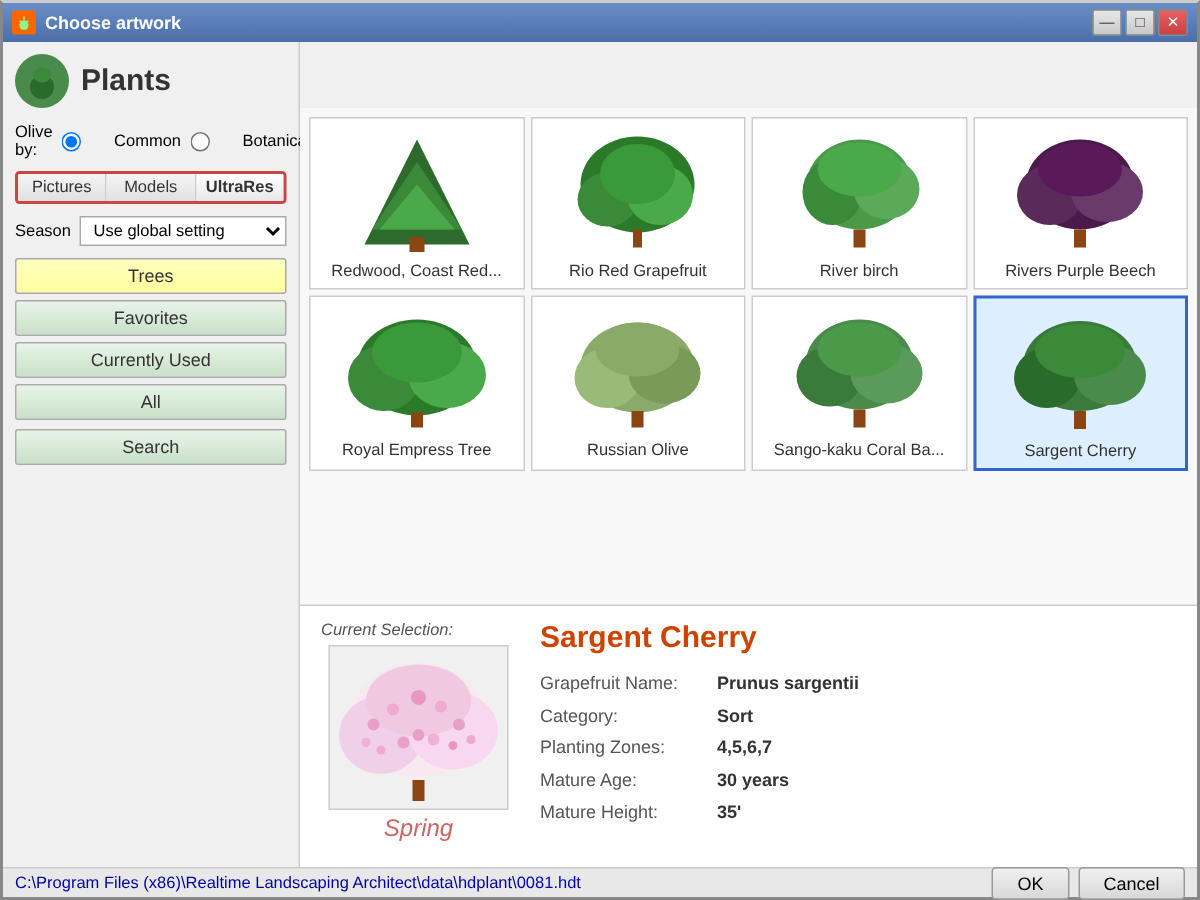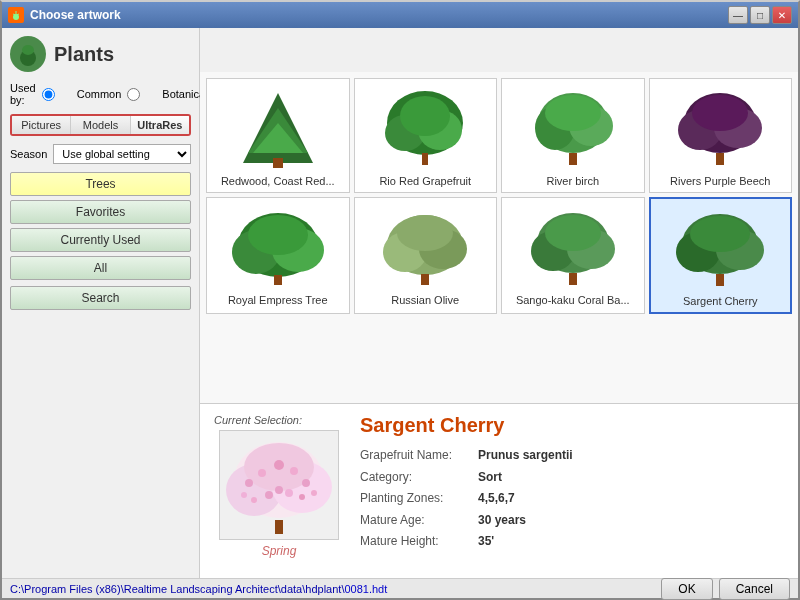--- a/index.html
+++ b/index.html
@@ -263,21 +263,21 @@
       height: 110px;
       background: #f0f0f0;
       border: 1px solid #ccc;
       display: flex;
       align-items: center;
       justify-content: center;
       overflow: hidden;
     }
 
     .detail-season {
-      font-size: 12px;
+      font-size: 16px;
       font-style: italic;
       color: #cc6666;
     }
 
     .detail-info {
       flex: 1;
     }
 
     .detail-name {
       font-size: 20px;
@@ -377,21 +377,21 @@
           <svg width="28" height="28" viewBox="0 0 28 28">
             <circle cx="14" cy="18" r="8" fill="#2a6a2a"></circle>
             <rect x="13" y="6" width="2" height="12" fill="#2a6a2a"></rect>
             <ellipse cx="14" cy="10" rx="6" ry="5" fill="#3a8a3a"></ellipse>
           </svg>
         </div>
         <span class="plants-title">Plants</span>
       </div>
 
       <div class="sort-row">
-        <span>Used by:</span>
+        <span>Olive by:</span>
         <label class="radio-group">
           <input type="radio" name="sortby" checked="" style="">
           <span>Common</span>
         </label>
         <label class="radio-group">
           <input type="radio" name="sortby" style="">
           <span>Botanical</span>
         </label>
       </div>
 

